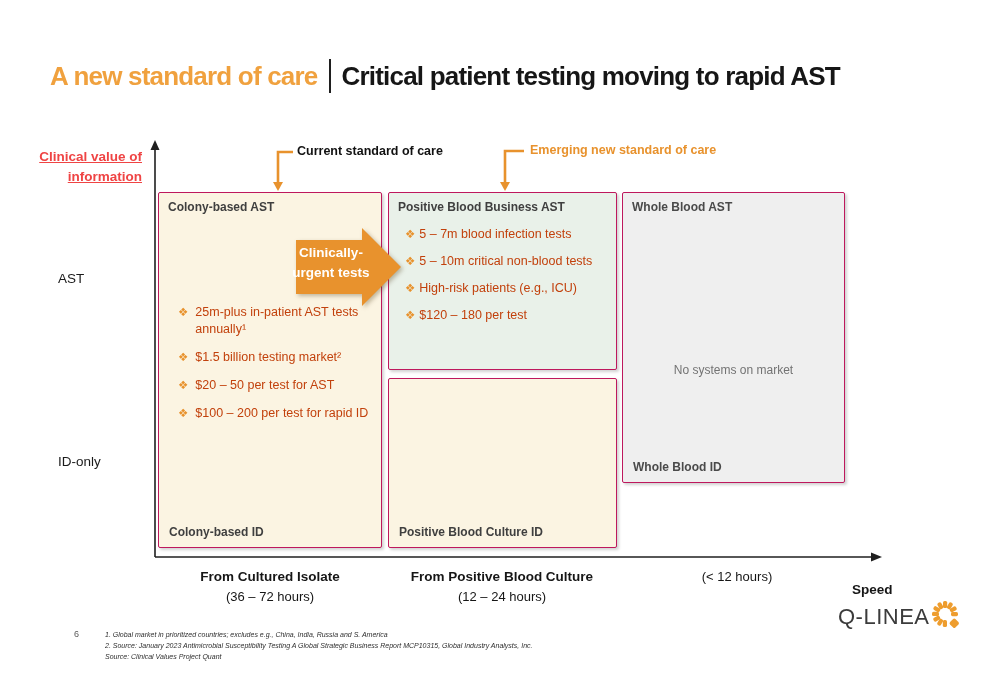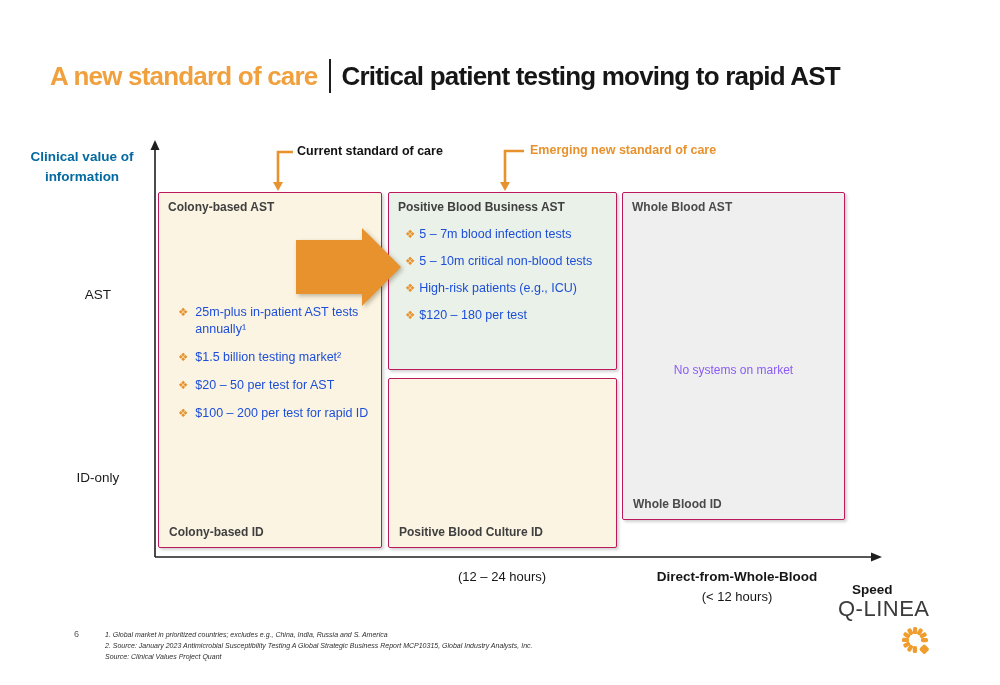--- a/index.html
+++ b/index.html
@@ -7,70 +7,70 @@
   body { font-family:"Liberation Sans", sans-serif; }
   .slide { position:relative; width:1000px; height:685px; background:#fff; overflow:hidden; }
 
   
   .title-row { position:absolute; left:50px; top:55px; display:flex; align-items:center; height:42px; }
   .title-highlight { color:#F0A13E; font-size:26px; font-weight:bold; letter-spacing:-0.8px; white-space:nowrap; }
   .title-sep { border-left:2.5px solid #1f1f1f; height:34px; margin:0 11px; }
   .title-rest { color:#161616; font-size:26px; font-weight:bold; letter-spacing:-0.8px; white-space:nowrap; }
 
   
-  .y-title { position:absolute; left:22px; top:147px; width:120px; text-align:center;
-             font-size:13.5px; font-weight:bold; color:#0369a1; line-height:1.45; }
-  .y-tick { position:absolute; left:58px; width:80px; text-align:center; font-size:13.5px; color:#1a1a1a;margin-top:16px; }
+  .y-title { position:absolute; left:22px; top:147px; width:120px; text-align:right;
+             font-size:13.5px; font-weight:bold; color:#ef4444; line-height:1.45;text-decoration:underline; }
+  .y-tick { position:absolute; left:58px; width:80px; text-align:left; font-size:13.5px; color:#1a1a1a; }
   .y-tick.ast { top:271px; }
   .y-tick.idonly { top:454px; }
   .x-tick { position:absolute; top:567px; width:220px; text-align:center; color:#161616; }
   .x-tick .lbl { font-size:13.5px; font-weight:bold; line-height:20px; }
   .x-tick .time { font-size:13px; line-height:20px; }
   .x-tick.c1 { left:160px; }
   .x-tick.c2 { left:392px; }
   .x-tick.c3 { left:627px; }
   .x-title { position:absolute; left:852px; top:582px; font-size:13.5px; font-weight:bold; color:#161616; }
 
   
   .qbox { position:absolute; border:1px solid #be185d; border-radius:2px;
           box-shadow:2px 2px 3px rgba(0,0,0,0.18); }
   .qbox .qtitle { position:absolute; left:9px; top:7px; font-size:12px; font-weight:bold; color:#3f3f3f; }
   .qbox .qfooter { position:absolute; left:10px; bottom:8px; font-size:12px; font-weight:bold; color:#3f3f3f; }
   .box-colony { left:158px; top:192px; width:224px; height:356px; background:#FBF4E2; }
   .box-pbc-ast { left:388px; top:192px; width:229px; height:178px; background:#E9F1E9; }
   .box-pbc-id { left:388px; top:378px; width:229px; height:170px; background:#FBF4E2;text-align:center; }
-  .box-wb { left:622px; top:192px; width:223px; height:328px; background:#EFEFEF; }
+  .box-wb { left:622px; top:192px; width:223px; height:291px; background:#EFEFEF; }
   .box-wb .qtitle, .box-wb .qfooter { color:#4a4a4a; }
-  .wb-note { position:absolute; left:0; top:170px; width:100%; text-align:center; font-size:12px; color:#8b5cf6; }
+  .wb-note { position:absolute; left:0; top:170px; width:100%; text-align:center; font-size:12px; color:#737373; }
 
   
   .bullets { position:absolute; }
   .bullets.colony { left:14px; top:111px; width:198px; }
   .bullets.pbc { left:16px; top:33px; width:206px; }
   .brow { display:flex; gap:7px; margin-bottom:11px; }
   .bullets.pbc .brow { gap:4px; margin-bottom:10px; }
   .bglyph { color:#E8922D; font-size:11.5px; line-height:17px; flex:0 0 auto; }
-  .btext { font-size:12.5px; color:#1d4ed8; line-height:17px; }
+  .btext { font-size:12.5px; color:#c2410c; line-height:17px; }
   .bullets.colony .brow { padding-left:5px; }
 
   
   .callout-current { position:absolute; left:297px; top:144px; font-size:12.5px; font-weight:bold; color:#111; }
   .callout-emerging { position:absolute; left:530px; top:143px; font-size:12.5px; font-weight:bold; color:#E8922D; }
   .urgent-text { position:absolute; left:290px; top:243px; width:82px; text-align:center;
                  color:#fff; font-size:13.5px; font-weight:bold; line-height:20px; }
 
   
   .overlay { position:absolute; left:0; top:0; width:1000px; height:685px; pointer-events:none; }
   .block-arrow { filter:drop-shadow(2px 2px 2px rgba(80,60,20,0.35)); }
 
   
   .page-num { position:absolute; left:74px; top:629px; font-size:9px; color:#595959; }
   .footnotes { position:absolute; left:105px; top:629px; width:460px; font-size:7px; font-style:italic;
                color:#2e2e2e; line-height:1.6; }
-  .logo { position:absolute; left:838px; top:596px; display:flex; align-items:flex-end;flex-direction:column; }
+  .logo { position:absolute; left:838px; top:596px; display:flex; align-items:flex-end; }
   .logo-text { font-size:22px; color:#3b3b3b; letter-spacing:0.5px; font-weight:500; }
   .logo-icon { margin-left:0px; position:relative; top:3px; }
 </style>
 </head>
 <body>
 
 <div class="slide">
 
   <div class="title-row">
     <span class="title-highlight">A new standard of care</span>
@@ -157,26 +157,34 @@
     <g>
       <path d="M 524,151 L 505,151 L 505,184" fill="none" stroke="#E8922D" stroke-width="2.6"></path>
       <polygon points="505,191 500,182 510,182" fill="#E8922D"></polygon>
     </g>
 
     <polygon class="block-arrow" points="296,240 362,240 362,228 401,267 362,306 362,294 296,294" fill="#E8922D"></polygon>
   </svg>
 
   <div class="callout-current">Current standard of care</div>
   <div class="callout-emerging">Emerging new standard of care</div>
-
+  <div class="urgent-text">
+    <span style="display:block">Clinically-</span>
+    <span style="display:block">urgent tests</span>
+  </div>
+
+  <div class="x-tick c1">
+    <div class="lbl">From Cultured Isolate</div>
+    <div class="time">(36 – 72 hours)</div>
+  </div>
   <div class="x-tick c2">
+    <div class="lbl">From Positive Blood Culture</div>
     <div class="time">(12 – 24 hours)</div>
   </div>
   <div class="x-tick c3">
-    <div class="lbl">Direct-from-Whole-Blood</div>
     <div class="time">(&lt; 12 hours)</div>
   </div>
   <div class="x-title">Speed</div>
 
   <div class="page-num">6</div>
   <div class="footnotes">
     <div>1. Global market in prioritized countries; excludes e.g., China, India, Russia and S. America</div>
     <div>2. Source: January 2023 Antimicrobial Susceptibility Testing A Global Strategic Business Report MCP10315, Global Industry Analysts, Inc.</div>
     <div>Source: Clinical Values Project Quant</div>
   </div>

